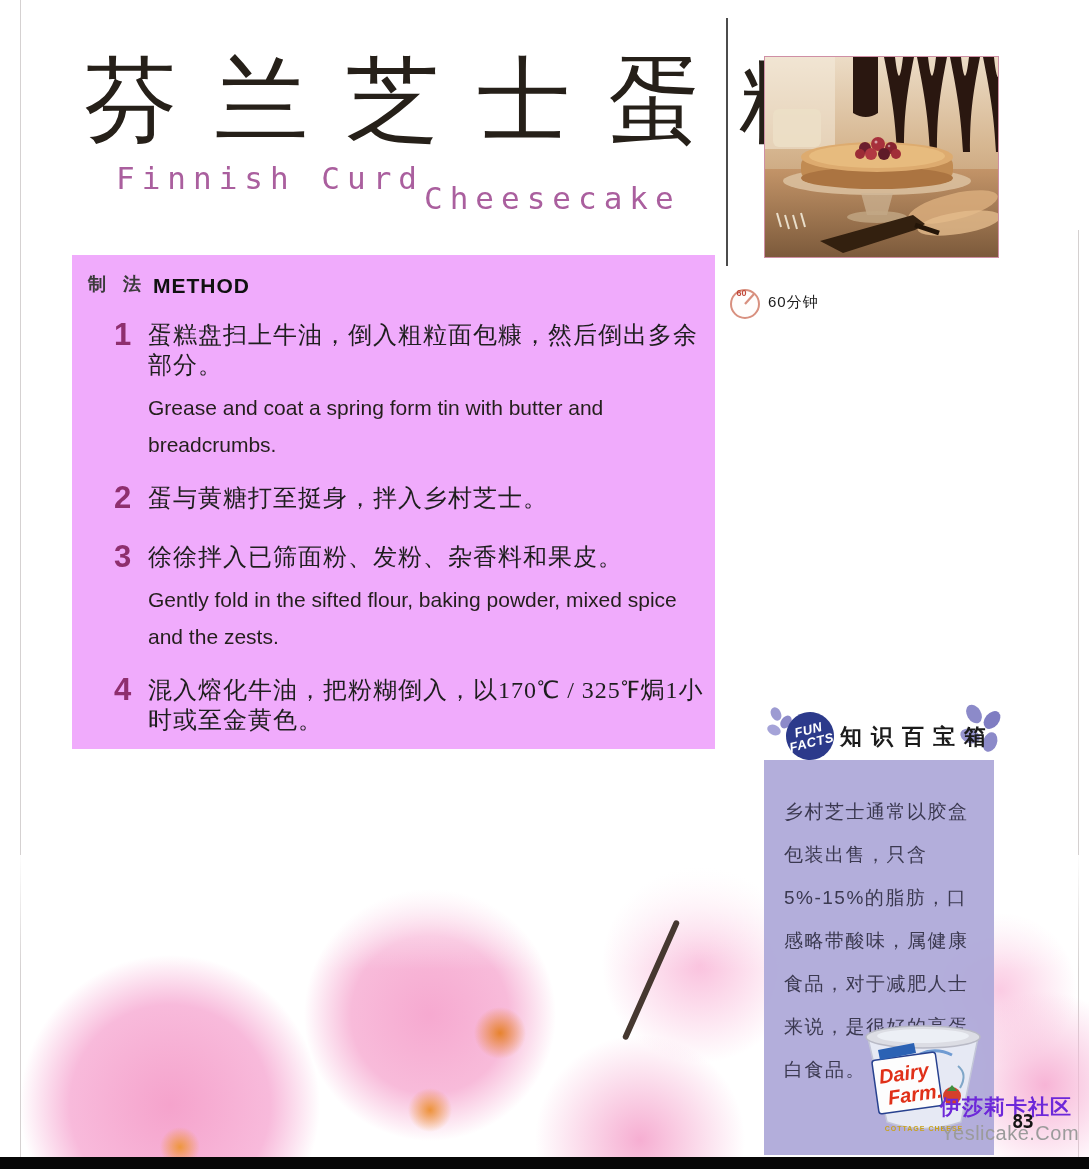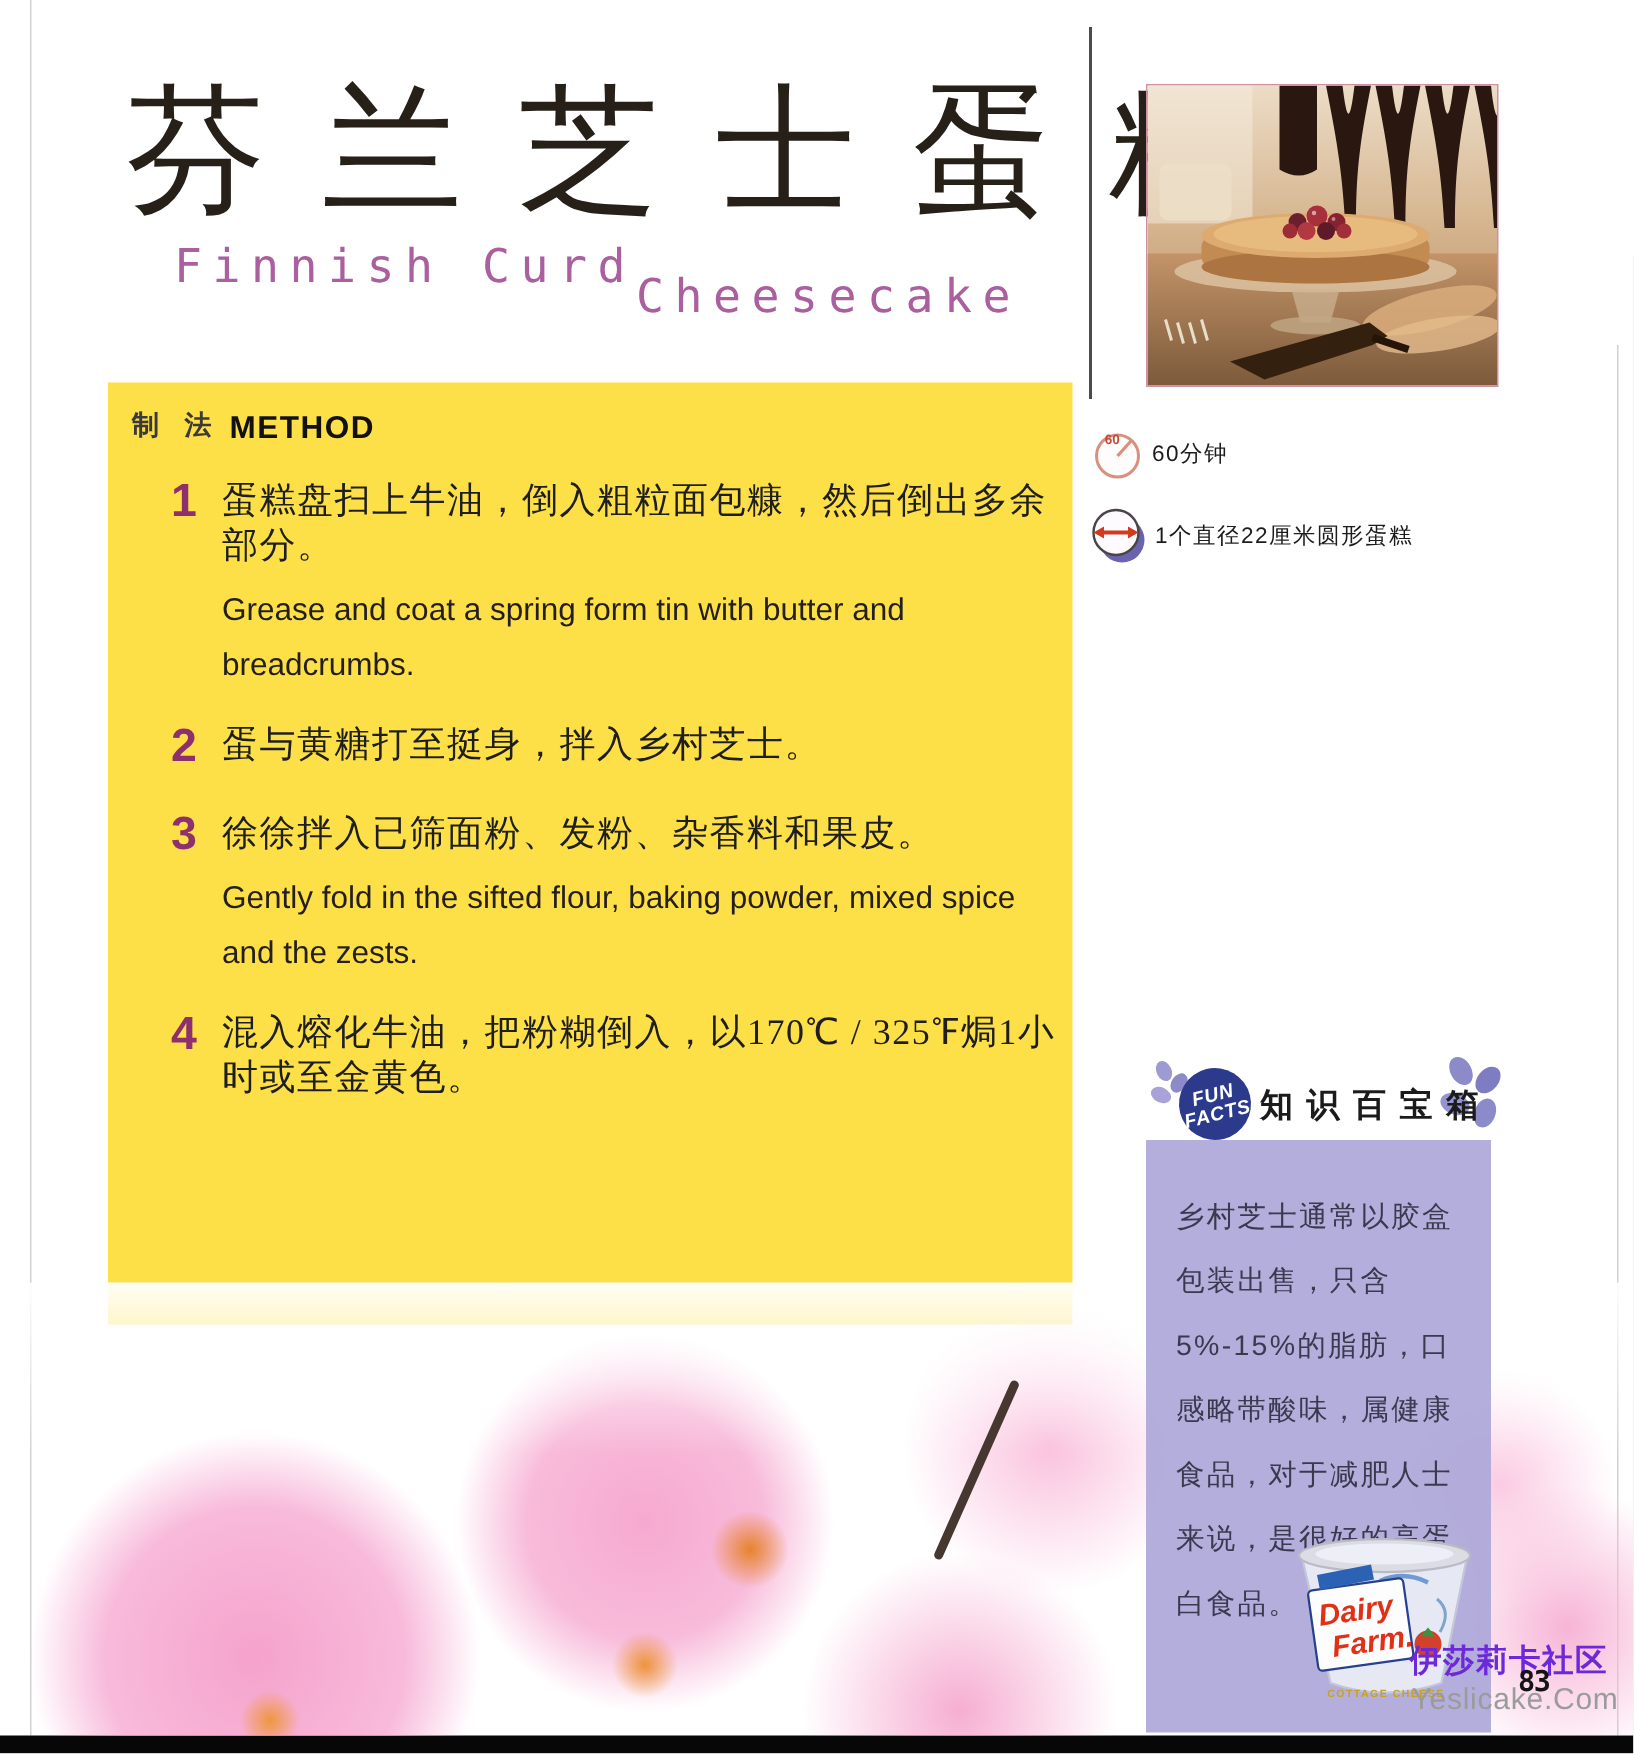--- a/index.html
+++ b/index.html
@@ -23,21 +23,21 @@
   .photo-frame{position:absolute;left:764px;top:56px;width:235px;height:202px;border:1px solid #cf8fa5;box-sizing:border-box;}
   .photo-frame svg{display:block;}
 
   
   .info-row{position:absolute;display:flex;align-items:center;color:#1c1c1c;font-size:15px;}
   .row-time{left:726px;top:283px;}
   .row-size{left:724px;top:336px;}
   .info-row .label{margin-left:4px;letter-spacing:1px;}
 
   
-  .method-box{position:absolute;left:72px;top:255px;width:643px;height:628px;background:#fde047;
+  .method-box{position:absolute;left:72px;top:255px;width:643px;height:494px;background:#f0abfc;
               box-sizing:border-box;padding:16px 18px 16px 16px;}
   .method-head{display:flex;align-items:baseline;margin-bottom:24px;}
   .method-cn{font-size:18px;color:#3a3a3a;font-weight:700;letter-spacing:6px;margin-right:6px;}
   .method-en{font-size:21px;color:#111;font-weight:900;letter-spacing:1px;position:relative;top:3px;}
   .step{display:grid;grid-template-columns:34px 565px;margin-left:26px;margin-bottom:20px;}
   .step-num{font-size:31px;font-weight:800;color:#8e2f6e;line-height:30px;font-family:"Liberation Sans",sans-serif;}
   .step-cn{font-size:24px;color:#1e1e1e;letter-spacing:1px;line-height:30px;margin-bottom:9px;
            font-family:"Liberation Serif",serif;}
   .step-en{font-size:21px;color:#241f1c;line-height:37px;font-family:Liberation Sans, sans-serif;}
 
@@ -151,30 +151,20 @@
   </div>
 
   <div class="info-row row-time">
     <svg width="38" height="38" viewBox="0 0 38 38">
       <circle cx="19" cy="21" r="14" fill="#fffdfc" stroke="#d8907f" stroke-width="2"></circle>
       <line x1="19" y1="21" x2="28" y2="11" stroke="#d8907f" stroke-width="2.2"></line>
       <text x="15.5" y="13" font-size="9" font-weight="bold" fill="#c2493a" font-family="Liberation Sans, sans-serif" text-anchor="middle">60</text>
     </svg>
     <span class="label">60分钟</span>
   </div>
-  <div class="info-row row-size">
-    <svg width="42" height="42" viewBox="0 0 42 42">
-      <circle cx="24" cy="24" r="15" fill="#6a63ad"></circle>
-      <circle cx="20" cy="19" r="15" fill="#fdfbff" stroke="#4a4348" stroke-width="1.6"></circle>
-      <line x1="9" y1="19" x2="31" y2="19" stroke="#cf3b1c" stroke-width="2.6"></line>
-      <polygon points="5,19 12,15 12,23" fill="#cf3b1c"></polygon>
-      <polygon points="35,19 28,15 28,23" fill="#cf3b1c"></polygon>
-    </svg>
-    <span class="label">1个直径22厘米圆形蛋糕</span>
-  </div>
 
   <div class="method-box">
     <div class="method-head">
       <span class="method-cn">制 法</span>
       <span class="method-en">METHOD</span>
     </div>
 
     <div class="step">
       <div class="step-num">1</div>
       <div>

